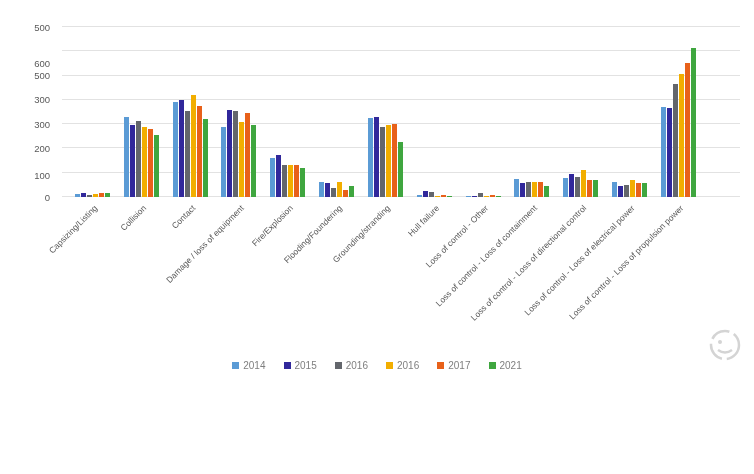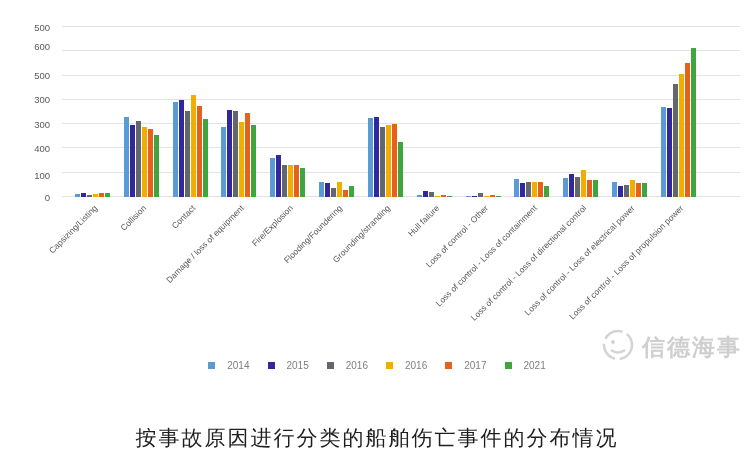--- a/index.html
+++ b/index.html
@@ -17,45 +17,45 @@
             padding:0 44px 0 13px; box-sizing:border-box; }
   .group { position:relative; height:100%; display:flex; align-items:flex-end; gap:1px; }
   .bar { width:5px; }
   .cat-label { position:absolute; top:calc(100% + 6px); right:50%;
                transform-origin:100% 0; transform:rotate(-45deg);
                white-space:nowrap; font-size:8.5px; color:#595959; }
 
   
   .legend { position:absolute; left:0; right:0; top:360px; display:flex;
             justify-content:center; gap:18px; }
-  .legend-item { display:flex; align-items:center; gap:12px; font-size:10px; color:#7f7f7f; }
+  .legend-item { display:flex; align-items:center; gap:4px; font-size:10px; color:#7f7f7f; }
   .legend-chip { width:7px; height:7px; display:inline-block; }
 
   
   .watermark { position:absolute; right:12px; top:328px; display:flex; align-items:center; gap:7px; }
   .watermark-text { font-size:23px; font-weight:bold; letter-spacing:2px; color:#cfcfcf; }
 
   
   .caption { position:absolute; left:0; right:0; top:424px; text-align:center;
              font-size:21px; letter-spacing:2px; color:#1f1f1f;
              font-family:"Liberation Serif", serif; }
 </style>
 </head>
 <body>
 
 <div class="figure">
 
   <div class="y-axis">
       <span class="y-tick" style="bottom: 0px;">0</span>
       <span class="y-tick" style="bottom: 22px;">100</span>
-      <span class="y-tick" style="bottom: 48.5714px;">400</span>
+      <span class="y-tick" style="bottom: 48.5714px;">200</span>
       <span class="y-tick" style="bottom: 72.8571px;">300</span>
       <span class="y-tick" style="bottom: 97.1429px;">300</span>
       <span class="y-tick" style="bottom: 121.429px;">500</span>
-      <span class="y-tick" style="bottom: 151px;">600</span>
+      <span class="y-tick" style="bottom: 134px;">600</span>
       <span class="y-tick" style="bottom: 170px;">500</span>
     </div>
 
   <div class="plot">
     <div class="gridlines">
         <div class="gridline" style="bottom: 0px;"></div>
         <div class="gridline" style="bottom: 24.2857px;"></div>
         <div class="gridline" style="bottom: 48.5714px;"></div>
         <div class="gridline" style="bottom: 72.8571px;"></div>
         <div class="gridline" style="bottom: 97.1429px;"></div>
@@ -212,17 +212,15 @@
     </div>
 
   <div class="watermark">
     <span>
       <svg width="34" height="34" viewBox="0 0 34 34">
         <circle cx="17" cy="17" r="14" fill="none" stroke="#d4d4d4" stroke-width="2.5" stroke-dasharray="20 5"></circle>
         <circle cx="12" cy="14" r="2" fill="#d4d4d4"></circle>
         <path d="M10 22 q7 5 14 0" fill="none" stroke="#d4d4d4" stroke-width="2.5"></path>
       </svg>
     </span>
-    <span class="watermark-text">信德海事</span>
   </div>
 
-  <div class="caption">按事故原因进行分类的船舶伤亡事件的分布情况</div>
 </div>
 
 </body></html>

